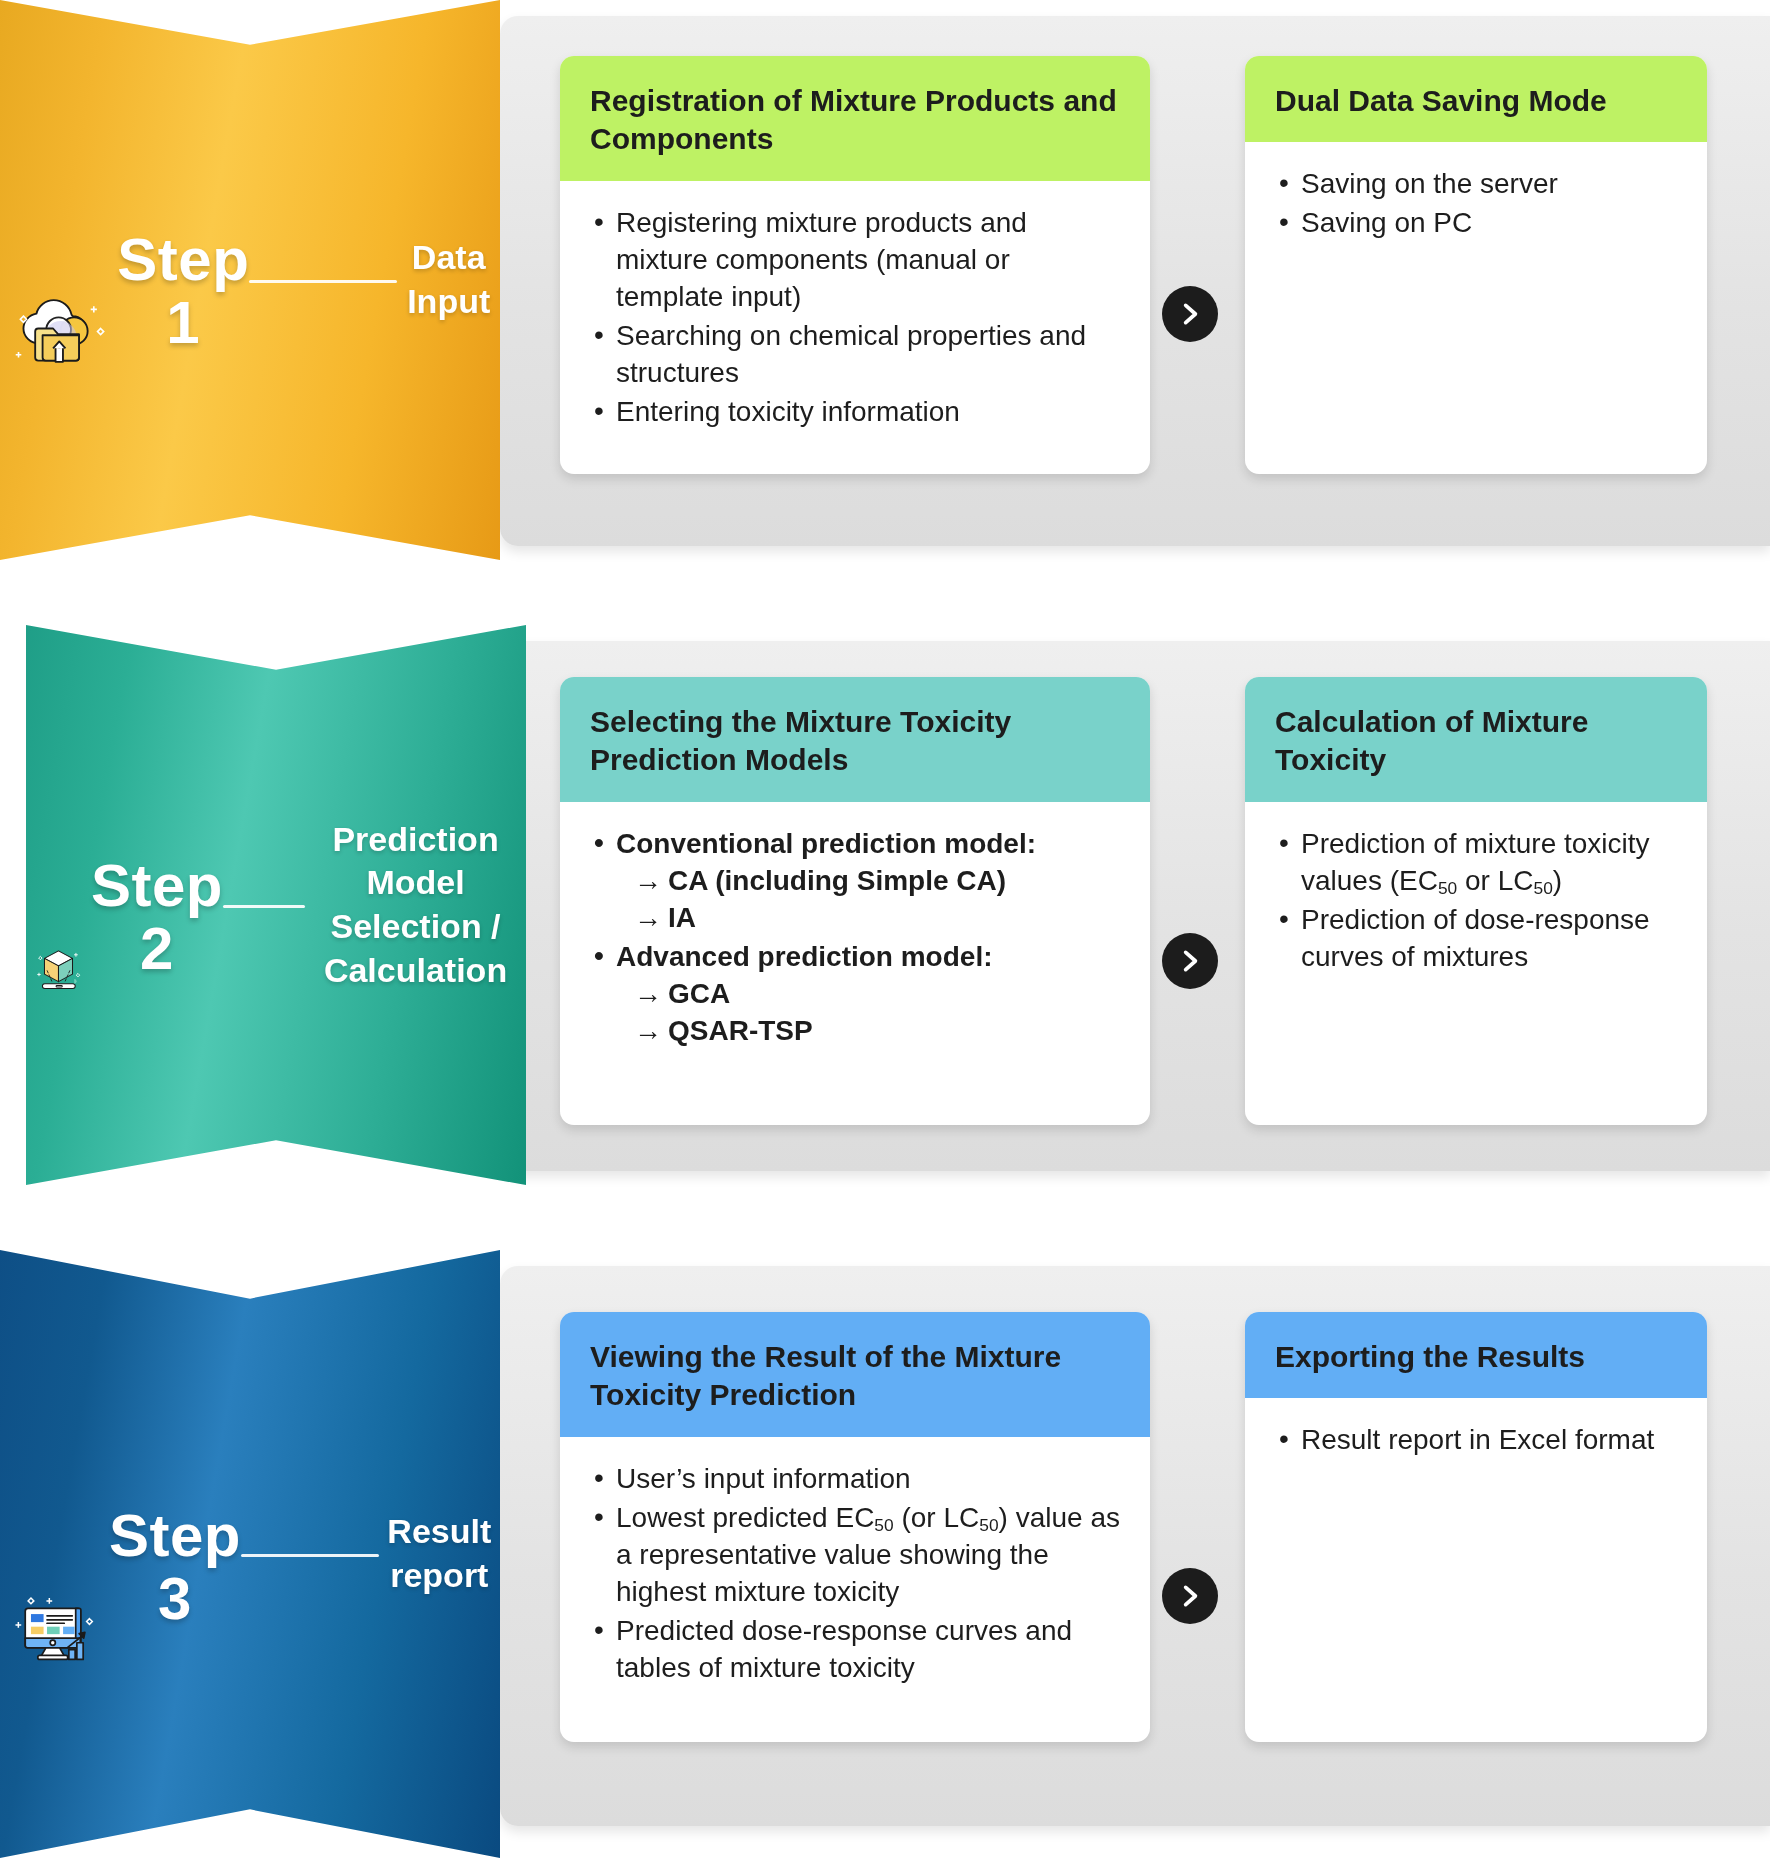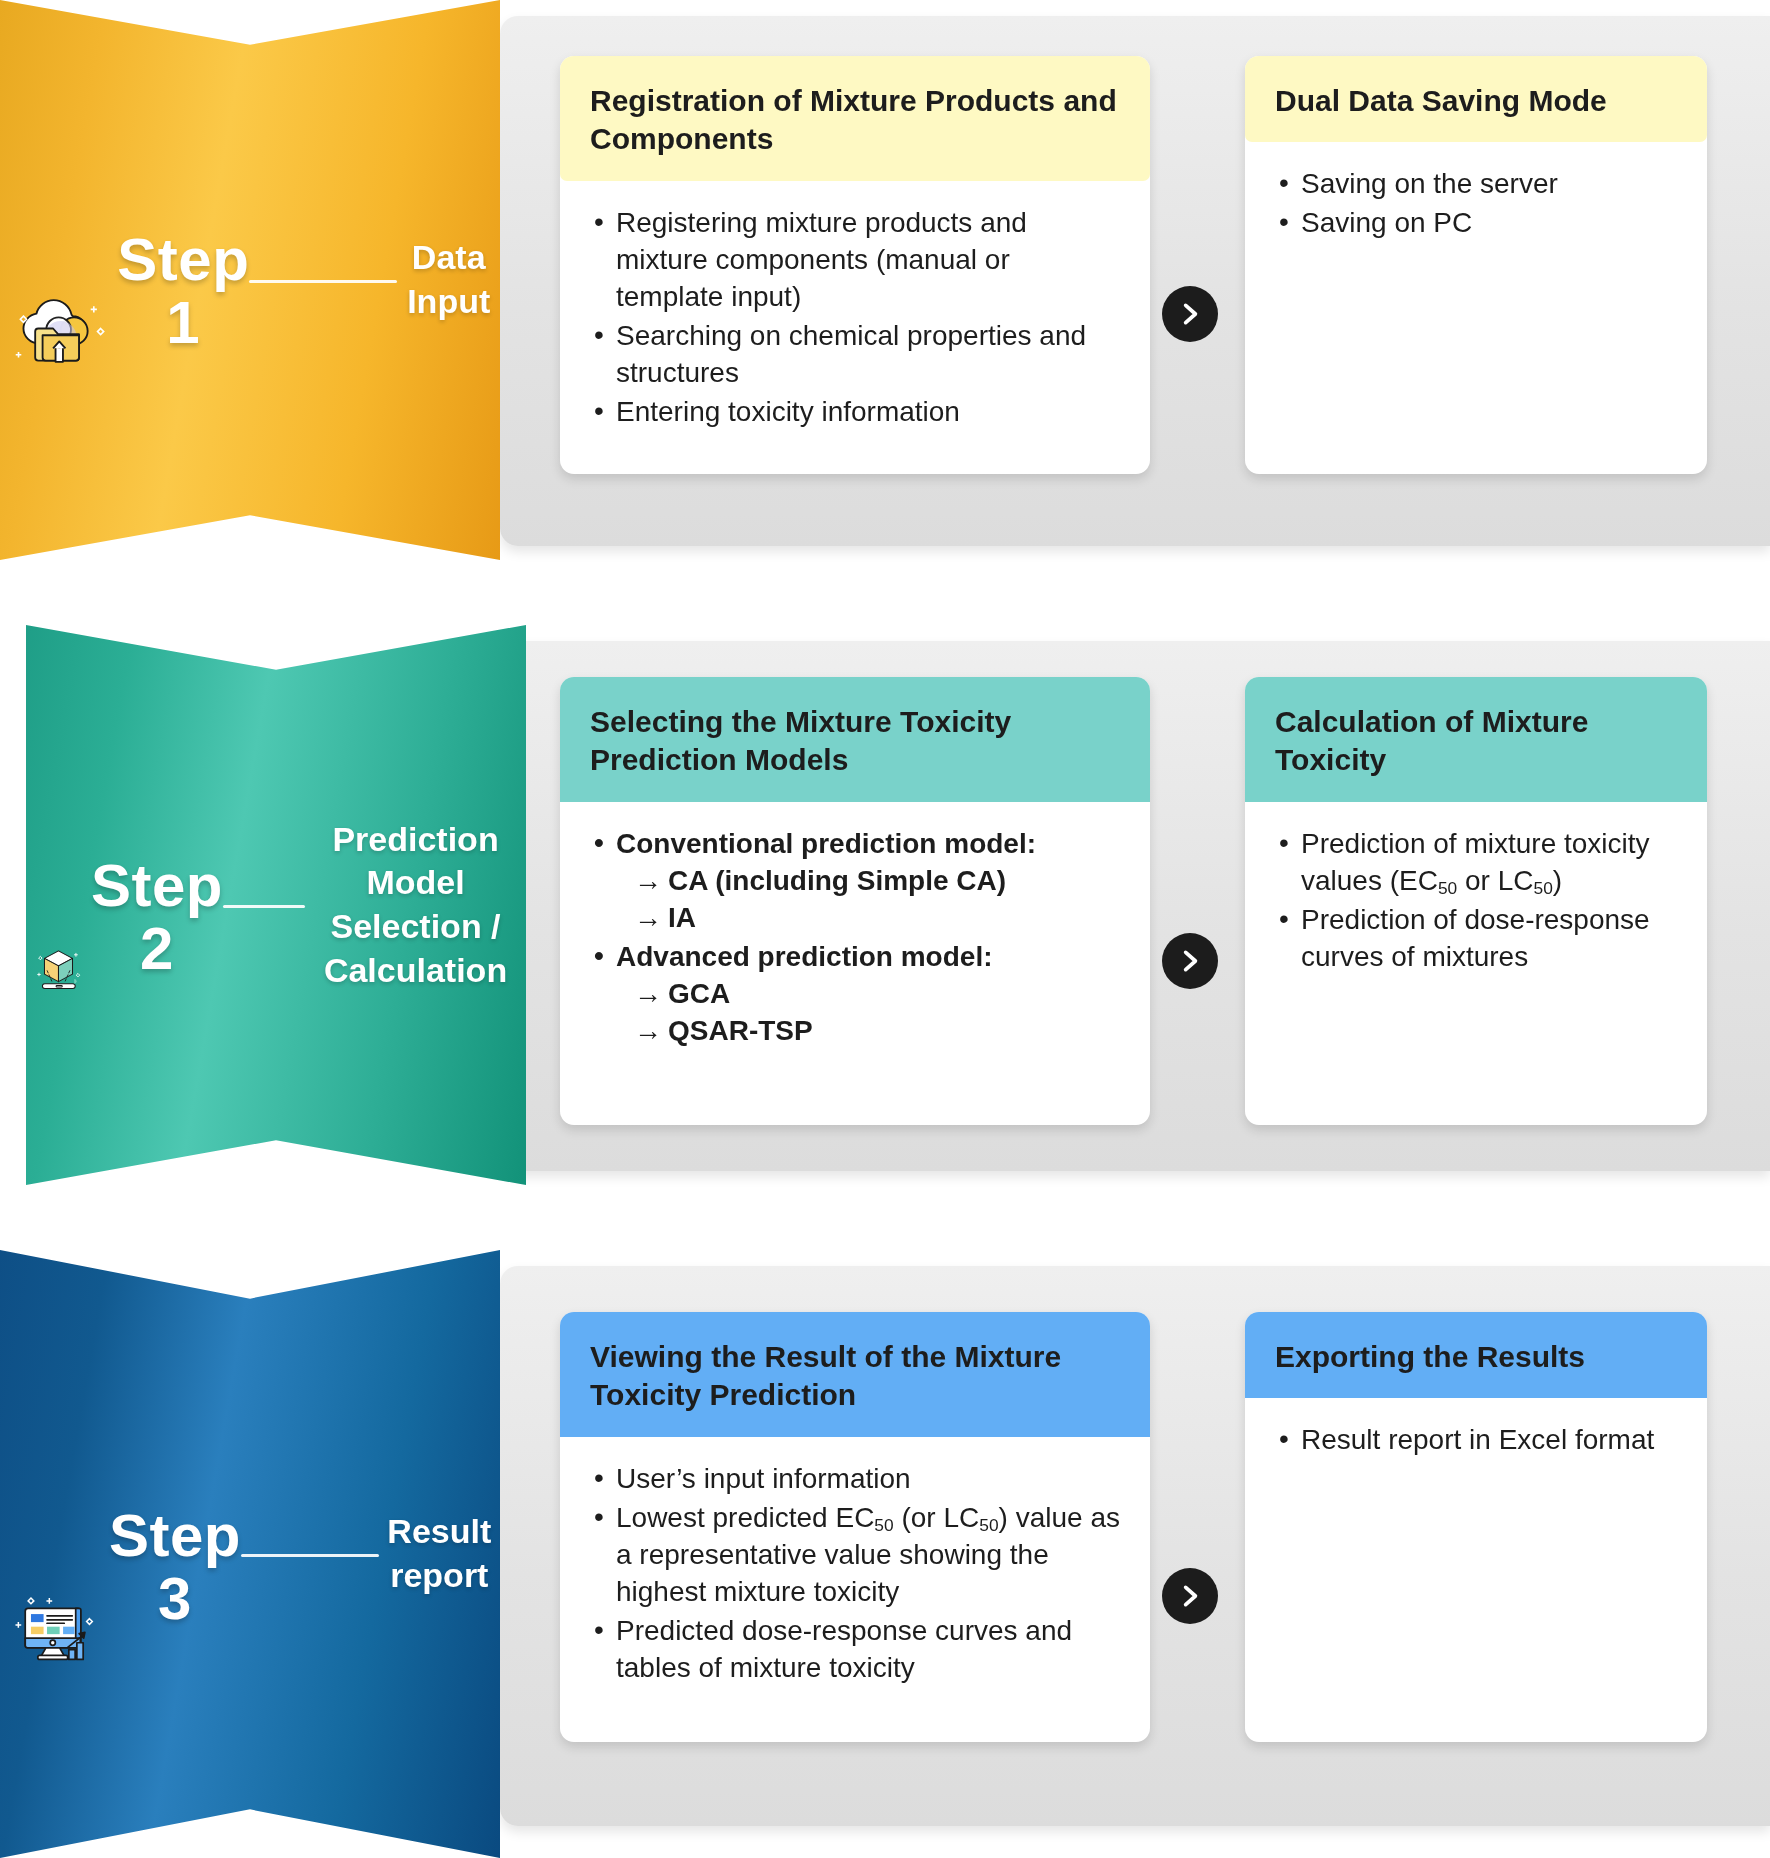--- a/index.html
+++ b/index.html
@@ -109,21 +109,21 @@
   }
   .subs > li::before {
     content: "\2192";
     position: absolute; left: 0; top: 0;
   }
   sub { font-size: 0.62em; vertical-align: baseline; position: relative; bottom: -0.22em; }
 
   
   #row-1 .card.left  { left: 560px; top: 56px;  width: 590px; height: 418px; }
   #row-1 .card.right { left: 1245px; top: 56px; width: 462px; height: 418px; }
-  #row-1 .card-head  { background: #fef9c3; border-radius: 7px; }
+  #row-1 .card-head  { background: #bef264; }
 
   
   #row-2 .card.left  { left: 560px; top: 52px;  width: 590px; height: 448px; }
   #row-2 .card.right { left: 1245px; top: 52px; width: 462px; height: 448px; align-items: flex-end; }
   #row-2 .card-head  { background: #79d2ca; }
 
   
   #row-3 .card.left  { left: 560px; top: 62px;  width: 590px; height: 430px; }
   #row-3 .card.right { left: 1245px; top: 62px; width: 462px; height: 430px; }
   #row-3 .card-head  { background: #62aef5; }

